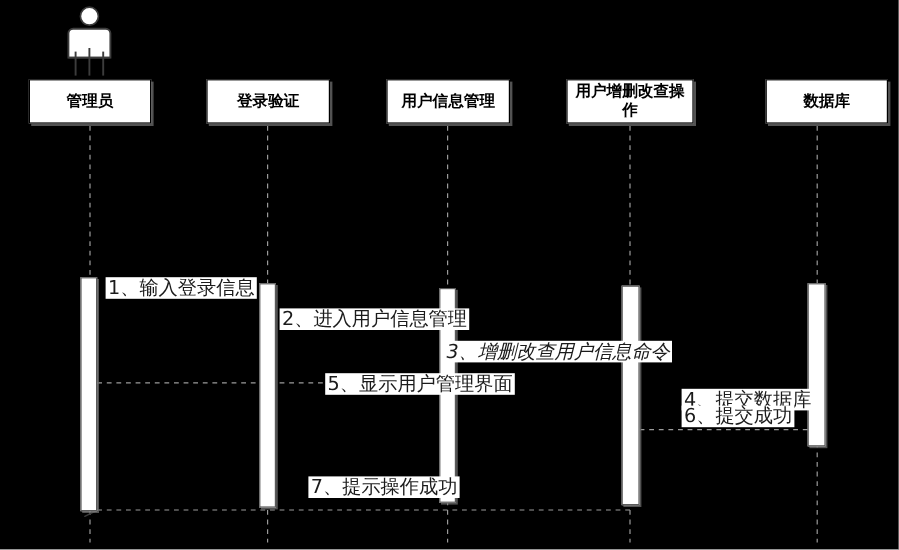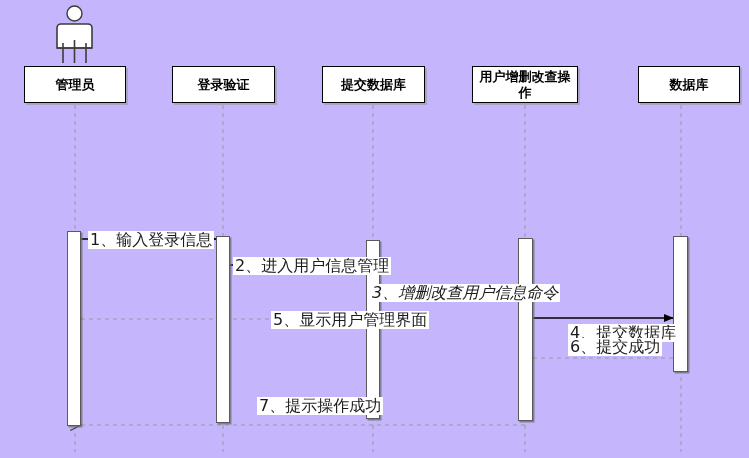--- a/index.html
+++ b/index.html
@@ -8,21 +8,21 @@
     padding: 0;
     background: #ffffff;
   }
   body {
     font-family: "DejaVu Sans", "Liberation Sans", sans-serif;
   }
   #diagram-root {
     position: relative;
     width: 749px;
     height: 458px;
-    background: #c4b5fd;
+    background: #000000;
     overflow: hidden;
   }
   #diagram-svg {
     position: absolute;
     left: 0;
     top: 0;
     width: 749px;
     height: 458px;
   }
   .lifeline-box {
@@ -96,21 +96,21 @@
         <line x1="533" y1="318" x2="673" y2="318" stroke="#000000" stroke-width="1.3" marker-end="url(#filled-arrow)"></line>
         <line x1="373" y1="319" x2="81" y2="319" stroke="#9b9b9b" stroke-width="1" stroke-dasharray="4,4" marker-end="url(#open-arrow)"></line>
         <line x1="673" y1="358" x2="533" y2="358" stroke="#9b9b9b" stroke-width="1" stroke-dasharray="4,4" marker-end="url(#open-arrow)"></line>
         <line x1="525" y1="425" x2="81" y2="425" stroke="#9b9b9b" stroke-width="1" stroke-dasharray="4,4" marker-end="url(#open-arrow)"></line>
       </g>
   </svg>
 
   <div id="lifeline-boxes">
       <div class="lifeline-box" style="left: 24px; top: 66px; width: 102px; height: 37px;">管理员</div>
       <div class="lifeline-box" style="left: 172px; top: 66px; width: 103px; height: 37px;">登录验证</div>
-      <div class="lifeline-box" style="left: 322px; top: 66px; width: 103px; height: 37px;">提交数据库</div>
+      <div class="lifeline-box" style="left: 322px; top: 66px; width: 103px; height: 37px;">用户信息管理</div>
       <div class="lifeline-box" style="left: 472px; top: 66px; width: 106px; height: 37px;">用户增删改查操作</div>
       <div class="lifeline-box" style="left: 638px; top: 66px; width: 102px; height: 37px;">数据库</div>
     </div>
   <div id="activations">
       <div class="activation" style="left: 67px; top: 231px; width: 14px; height: 195px;"></div>
       <div class="activation" style="left: 216px; top: 236px; width: 14px; height: 187px;"></div>
       <div class="activation" style="left: 366px; top: 240px; width: 14px; height: 179px;"></div>
       <div class="activation" style="left: 518px; top: 238px; width: 15px; height: 183px;"></div>
       <div class="activation" style="left: 673px; top: 236px; width: 15px; height: 136px;"></div>
     </div>

